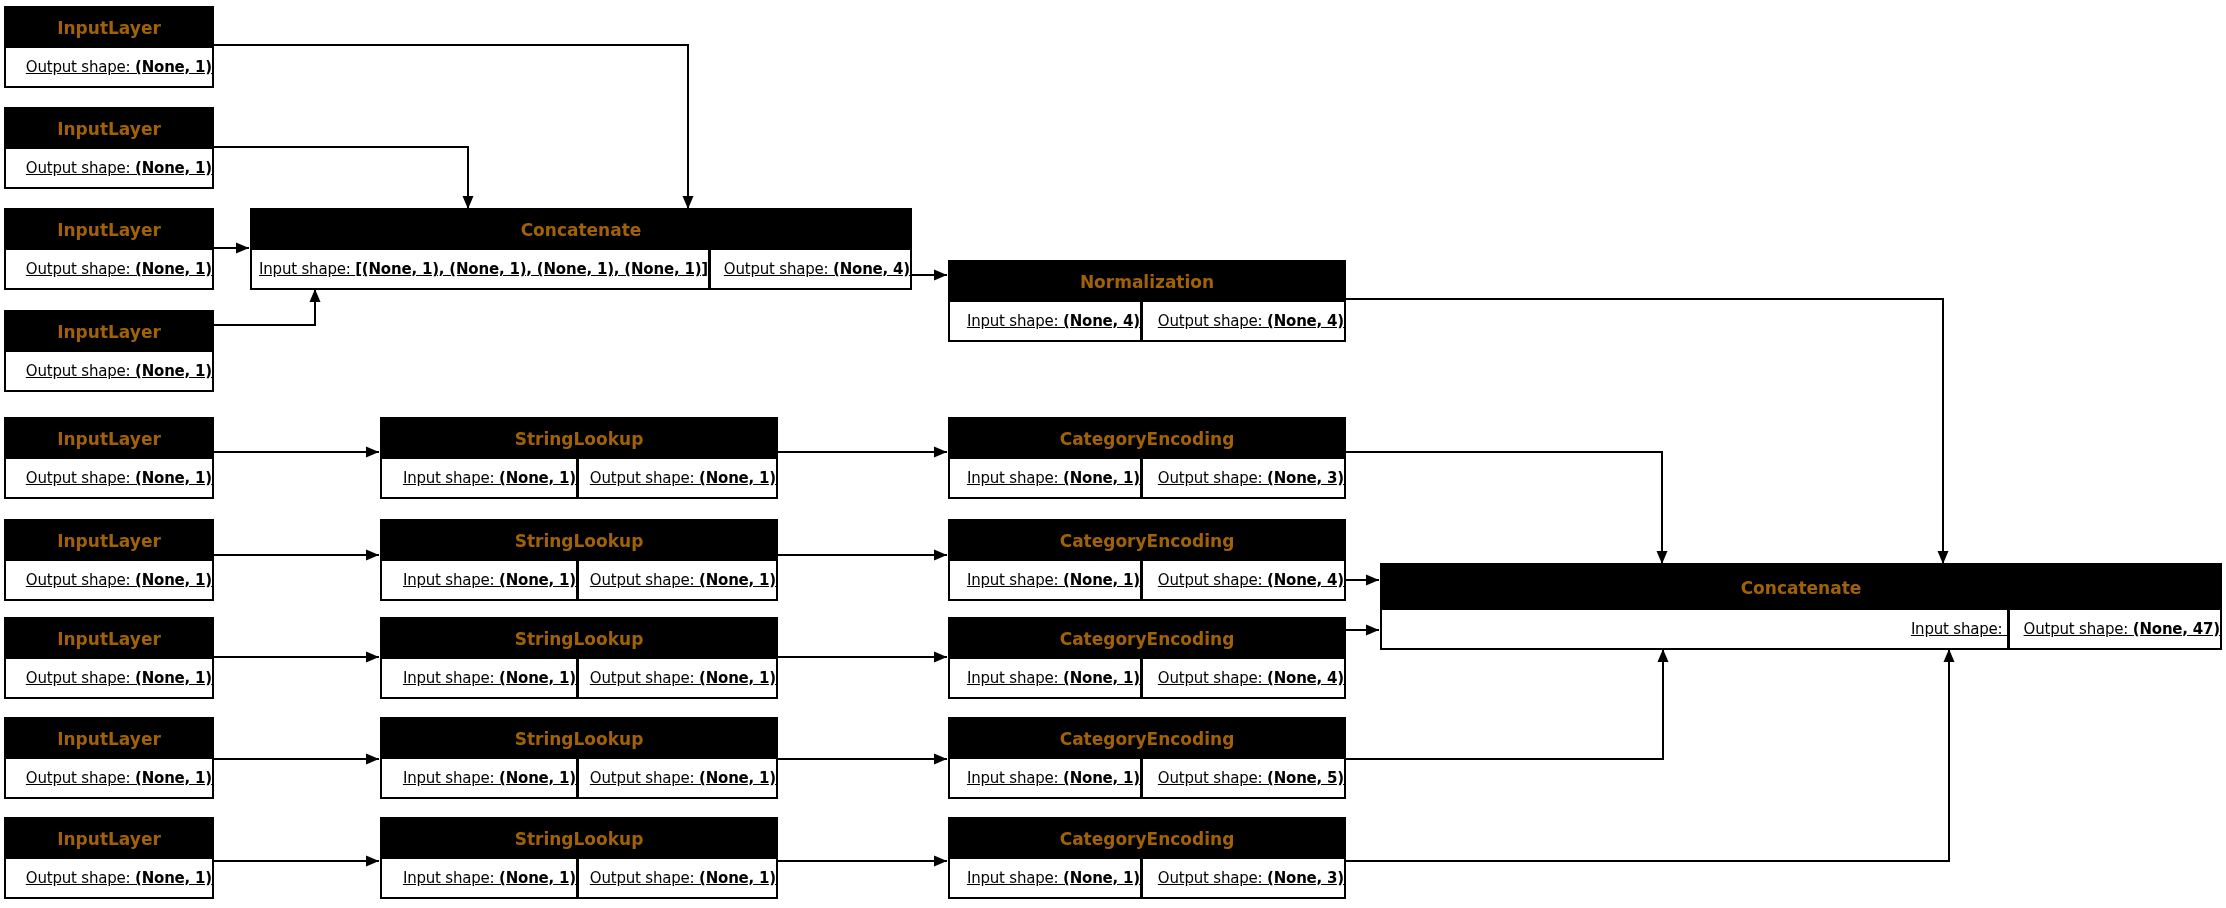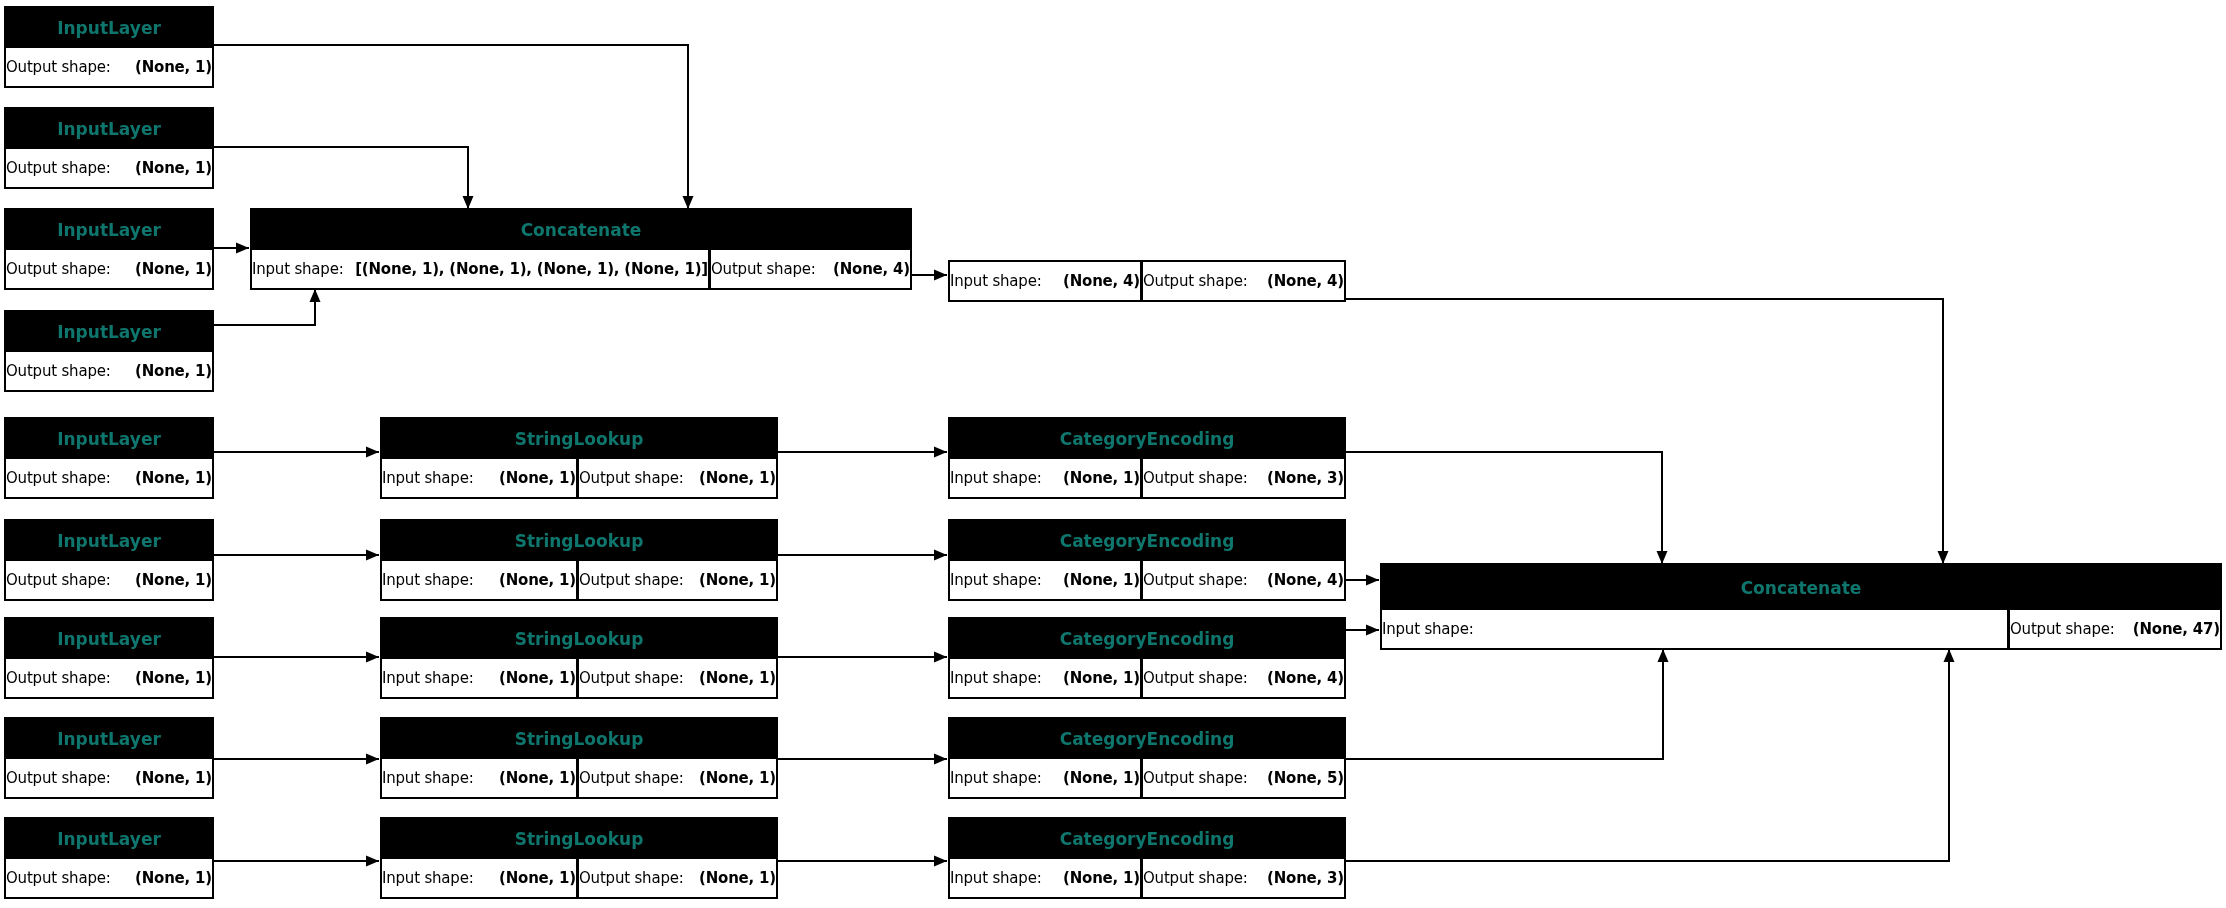--- a/index.html
+++ b/index.html
@@ -2,25 +2,25 @@
 <html><head>
 <meta charset="utf-8">
 <style>
   html,body{margin:0;padding:0;background:#ffffff;}
   .canvas{position:relative;width:2226px;height:908px;background:#ffffff;
           font-family:"DejaVu Sans","Liberation Sans",sans-serif;overflow:hidden;}
   .edges{position:absolute;left:0;top:0;width:2226px;height:908px;}
   .edges polyline{fill:none;stroke:#000;stroke-width:2px;}
   .node{position:absolute;background:#000;border:2px solid #000;box-sizing:border-box;}
   .hdr{height:40px;display:flex;align-items:center;justify-content:center;
-       color:#0f766e;font-weight:bold;font-size:17px;}
+       color:#a16207;font-weight:bold;font-size:17px;}
   .tall .hdr{height:45px;}
   .cells{display:flex;height:38px;background:#000;}
-  .cell{background:#fff;color:#000;display:flex;align-items:center;justify-content:space-between;
-        font-size:15px;white-space:pre;letter-spacing:-0.2px;overflow:hidden;}
+  .cell{background:#fff;color:#000;display:flex;align-items:center;justify-content:flex-end;
+        font-size:15px;white-space:pre;letter-spacing:-0.2px;overflow:hidden;text-decoration:underline;}
   .cell .val{font-weight:bold;}
   .cell + .cell{margin-left:3px;}
   .grow{flex:1;}
 </style>
 </head>
 <body>
 
 <div class="canvas">
 
   <svg class="edges" xmlns="http://www.w3.org/2000/svg">
@@ -79,20 +79,21 @@
 
   <div class="node" style="left:250px;top:208px;width:662px">
     <div class="hdr">Concatenate</div>
     <div class="cells">
       <div class="cell" style="width:456px"><span class="lb">Input shape: </span><span class="val">[(None, 1), (None, 1), (None, 1), (None, 1)]</span></div>
       <div class="cell grow"><span class="lb">Output shape: </span><span class="val">(None, 4)</span></div>
     </div>
   </div>
 
   <div class="node" style="left:948px;top:260px;width:398px">
+    <div class="hdr">Normalization</div>
     <div class="cells">
       <div class="cell" style="width:190px"><span class="lb">Input shape: </span><span class="val">(None, 4)</span></div>
       <div class="cell grow"><span class="lb">Output shape: </span><span class="val">(None, 4)</span></div>
     </div>
   </div>
 
   <div class="node" style="left:4px;top:417px;width:210px">
     <div class="hdr">InputLayer</div>
     <div class="cells">
         <div class="cell grow"><span class="lb">Output shape: </span><span class="val">(None, 1)</span></div>

